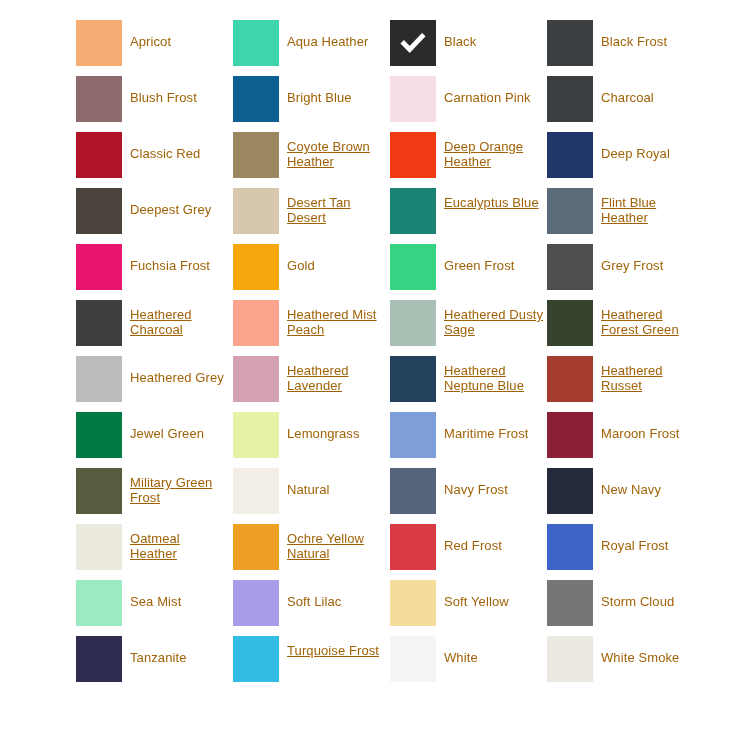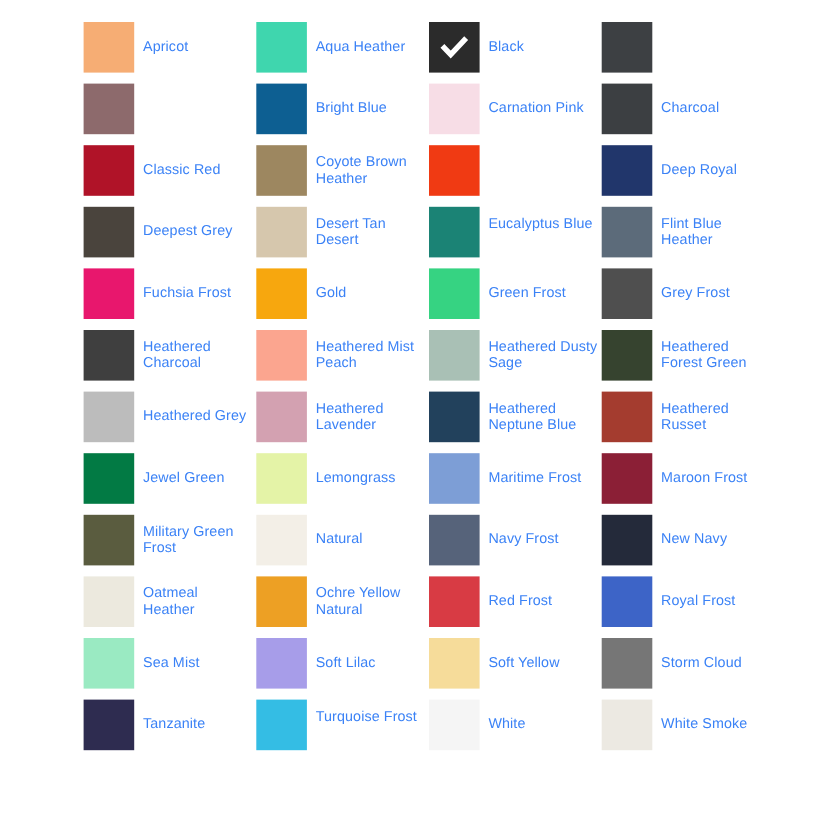--- a/index.html
+++ b/index.html
@@ -55,28 +55,29 @@
     display: flex;
   }
   .swatch-check svg {
     display: block;
   }
 
   .swatch-label {
     flex: 1 1 auto;
     font-size: 13px;
     line-height: 14.5px;
-    color: #3b82f6;
+    color: #a16207;
     letter-spacing: 0.1px;
     padding-top: 15px;
     word-wrap: break-word;
     max-width: 100px;
   }
   .swatch-option.two-line .swatch-label {
     padding-top: 8px;
+    text-decoration: underline;
   }
 </style>
 </head>
 <body>
 
 <div id="swatch-grid">
     <div class="swatch-option" title="Apricot">
       <div class="swatch-chip" style="background: rgb(246, 173, 116);"></div>
       <span class="swatch-label">Apricot</span>
     </div>
@@ -89,23 +90,25 @@
         <span class="swatch-check">
           <svg width="28" height="28" viewBox="0 0 24 24" aria-hidden="true">
             <path d="M4.2 12.4 L9.2 17.6 L19.8 6.4" fill="none" stroke="#ffffff" stroke-width="4.2" stroke-linecap="square" stroke-linejoin="miter"></path>
           </svg>
         </span>
       </div>
       <span class="swatch-label">Black</span>
     </div>
     <div class="swatch-option" title="Black Frost">
       <div class="swatch-chip" style="background: rgb(61, 64, 67);"></div>
+      <span class="swatch-label">Black Frost</span>
     </div>
     <div class="swatch-option" title="Blush Frost">
       <div class="swatch-chip" style="background: rgb(141, 106, 108);"></div>
+      <span class="swatch-label">Blush Frost</span>
     </div>
     <div class="swatch-option" title="Bright Blue">
       <div class="swatch-chip" style="background: rgb(13, 95, 146);"></div>
       <span class="swatch-label">Bright Blue</span>
     </div>
     <div class="swatch-option" title="Carnation Pink">
       <div class="swatch-chip" style="background: rgb(247, 221, 230);"></div>
       <span class="swatch-label">Carnation Pink</span>
     </div>
     <div class="swatch-option" title="Charcoal">
@@ -115,20 +118,21 @@
     <div class="swatch-option" title="Classic Red">
       <div class="swatch-chip" style="background: rgb(176, 19, 40);"></div>
       <span class="swatch-label">Classic Red</span>
     </div>
     <div class="swatch-option two-line" title="Coyote Brown Heather">
       <div class="swatch-chip" style="background: rgb(157, 135, 96);"></div>
       <span class="swatch-label">Coyote Brown Heather</span>
     </div>
     <div class="swatch-option two-line" title="Deep Orange Heather">
       <div class="swatch-chip" style="background: rgb(240, 58, 19);"></div>
+      <span class="swatch-label">Deep Orange Heather</span>
     </div>
     <div class="swatch-option" title="Deep Royal">
       <div class="swatch-chip" style="background: rgb(33, 54, 107);"></div>
       <span class="swatch-label">Deep Royal</span>
     </div>
     <div class="swatch-option" title="Deepest Grey">
       <div class="swatch-chip" style="background: rgb(74, 68, 61);"></div>
       <span class="swatch-label">Deepest Grey</span>
     </div>
     <div class="swatch-option two-line" title="Desert Tan Heather">

